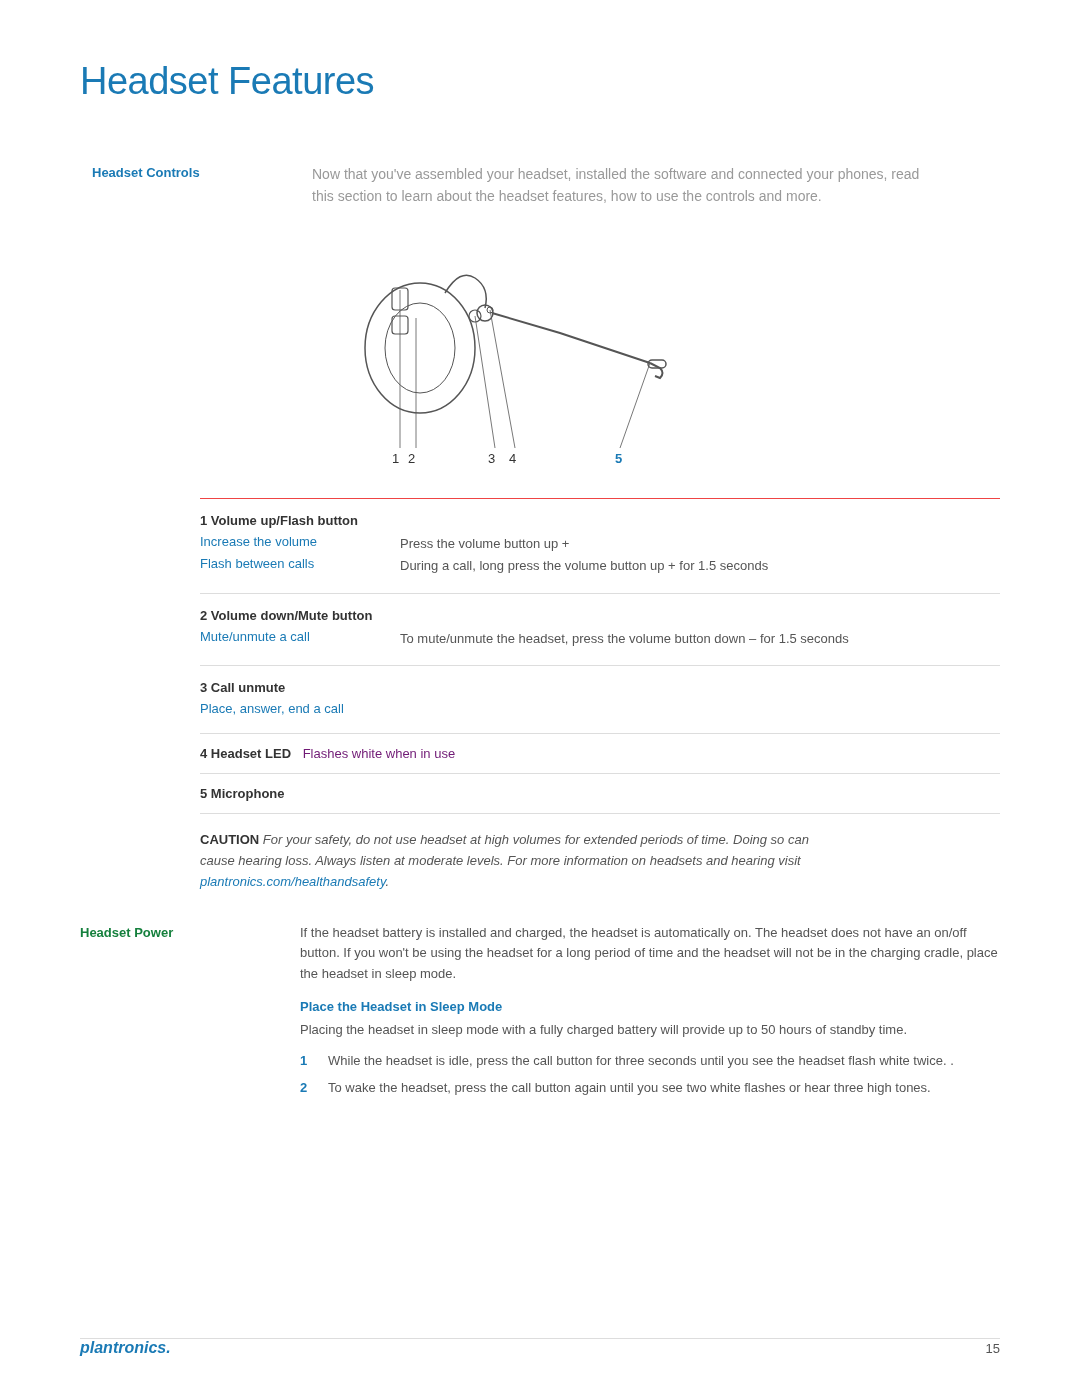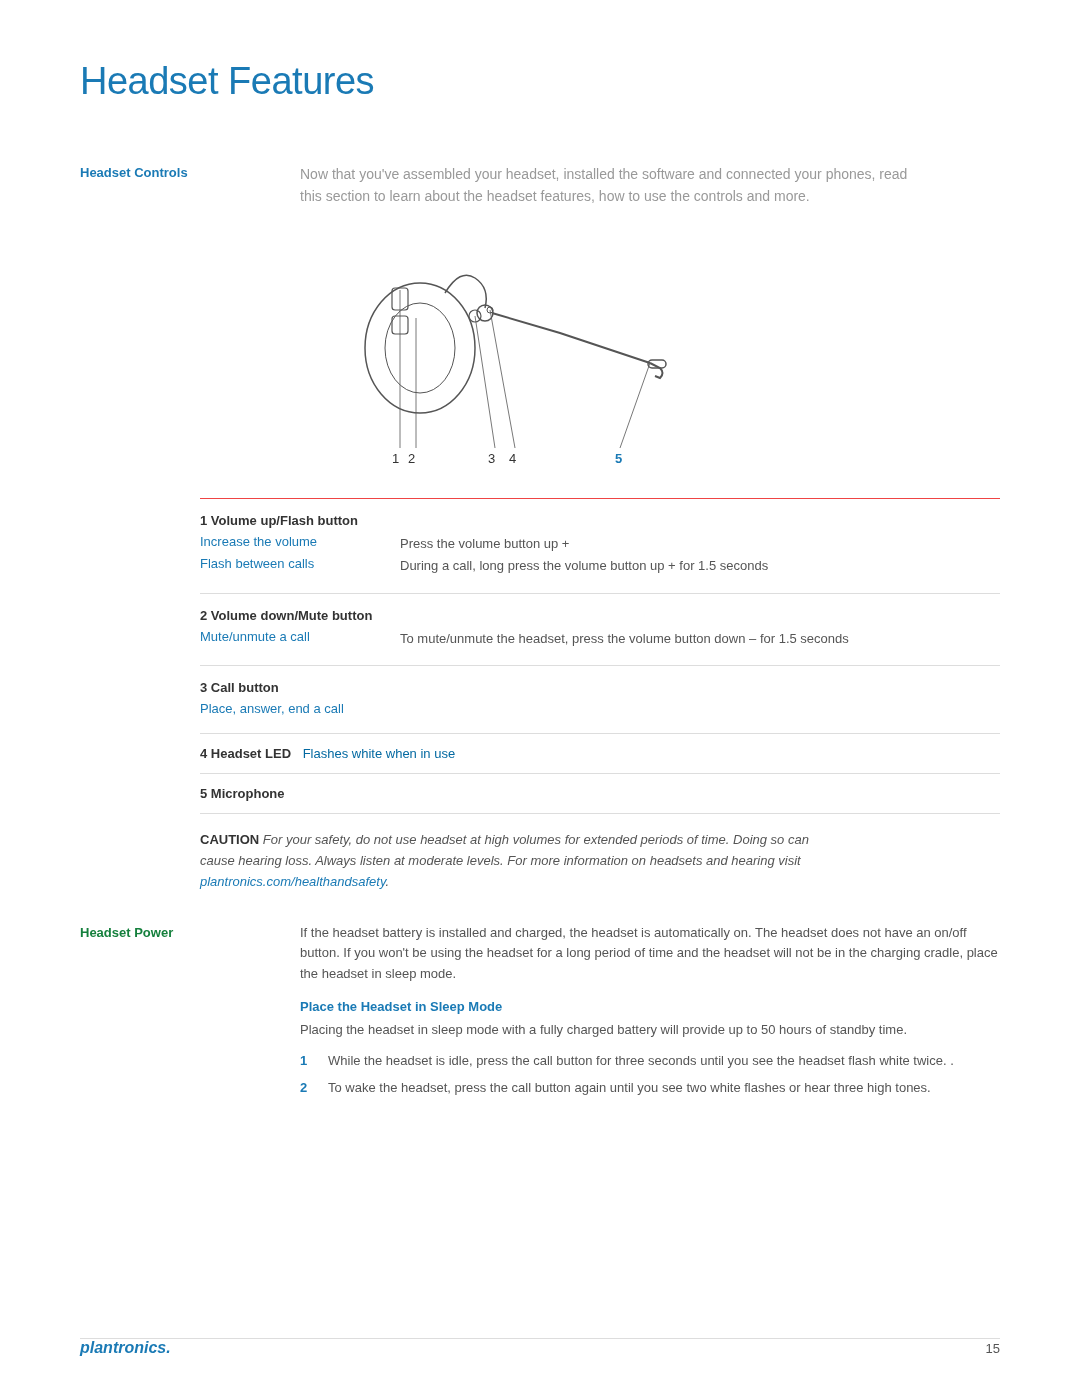--- a/index.html
+++ b/index.html
@@ -26,20 +26,21 @@
       margin-bottom: 30px;
     }
 
     .section-label {
       width: 220px;
       min-width: 220px;
       font-size: 13px;
       font-weight: bold;
       color: #1a7ab5;
       padding-top: 2px;
+      margin-left: 12px;
     }
 
     .section-body {
       flex: 1;
     }
 
     .intro-text {
       font-size: 14px;
       color: #999;
       line-height: 1.6;
@@ -104,21 +105,21 @@
       padding: 12px 0;
       border-bottom: 1px solid #ddd;
       font-size: 13px;
     }
 
     .control-group-simple .control-group-title {
       display: inline;
     }
 
     .control-group-simple .inline-desc {
-      color: #0369a1;
+      color: #701a75;
       margin-left: 8px;
     }
 
     .caution-box {
       margin-top: 16px;
       font-size: 13px;
       color: #555;
       line-height: 1.6;
       max-width: 620px;
     }
@@ -295,21 +296,21 @@
       <span>2 </span><span>Volume down/Mute button</span>
     </div>
     <div class="control-row">
       <span class="control-action">Mute/unmute a call</span>
       <span class="control-desc">To mute/unmute the headset, press the volume button down – for 1.5 seconds</span>
     </div>
   </div>
 
   <div class="control-group">
     <div class="control-group-title">
-      <span>3 </span><span>Call button</span>
+      <span>3 </span><span>Call unmute</span>
     </div>
     <div class="control-row">
       <span class="control-action">Place, answer, end a call</span>
     </div>
   </div>
 
   <div class="control-group-simple">
     <span class="control-group-title">
       <strong>4 <span>Headset LED</span></strong>
     </span>

